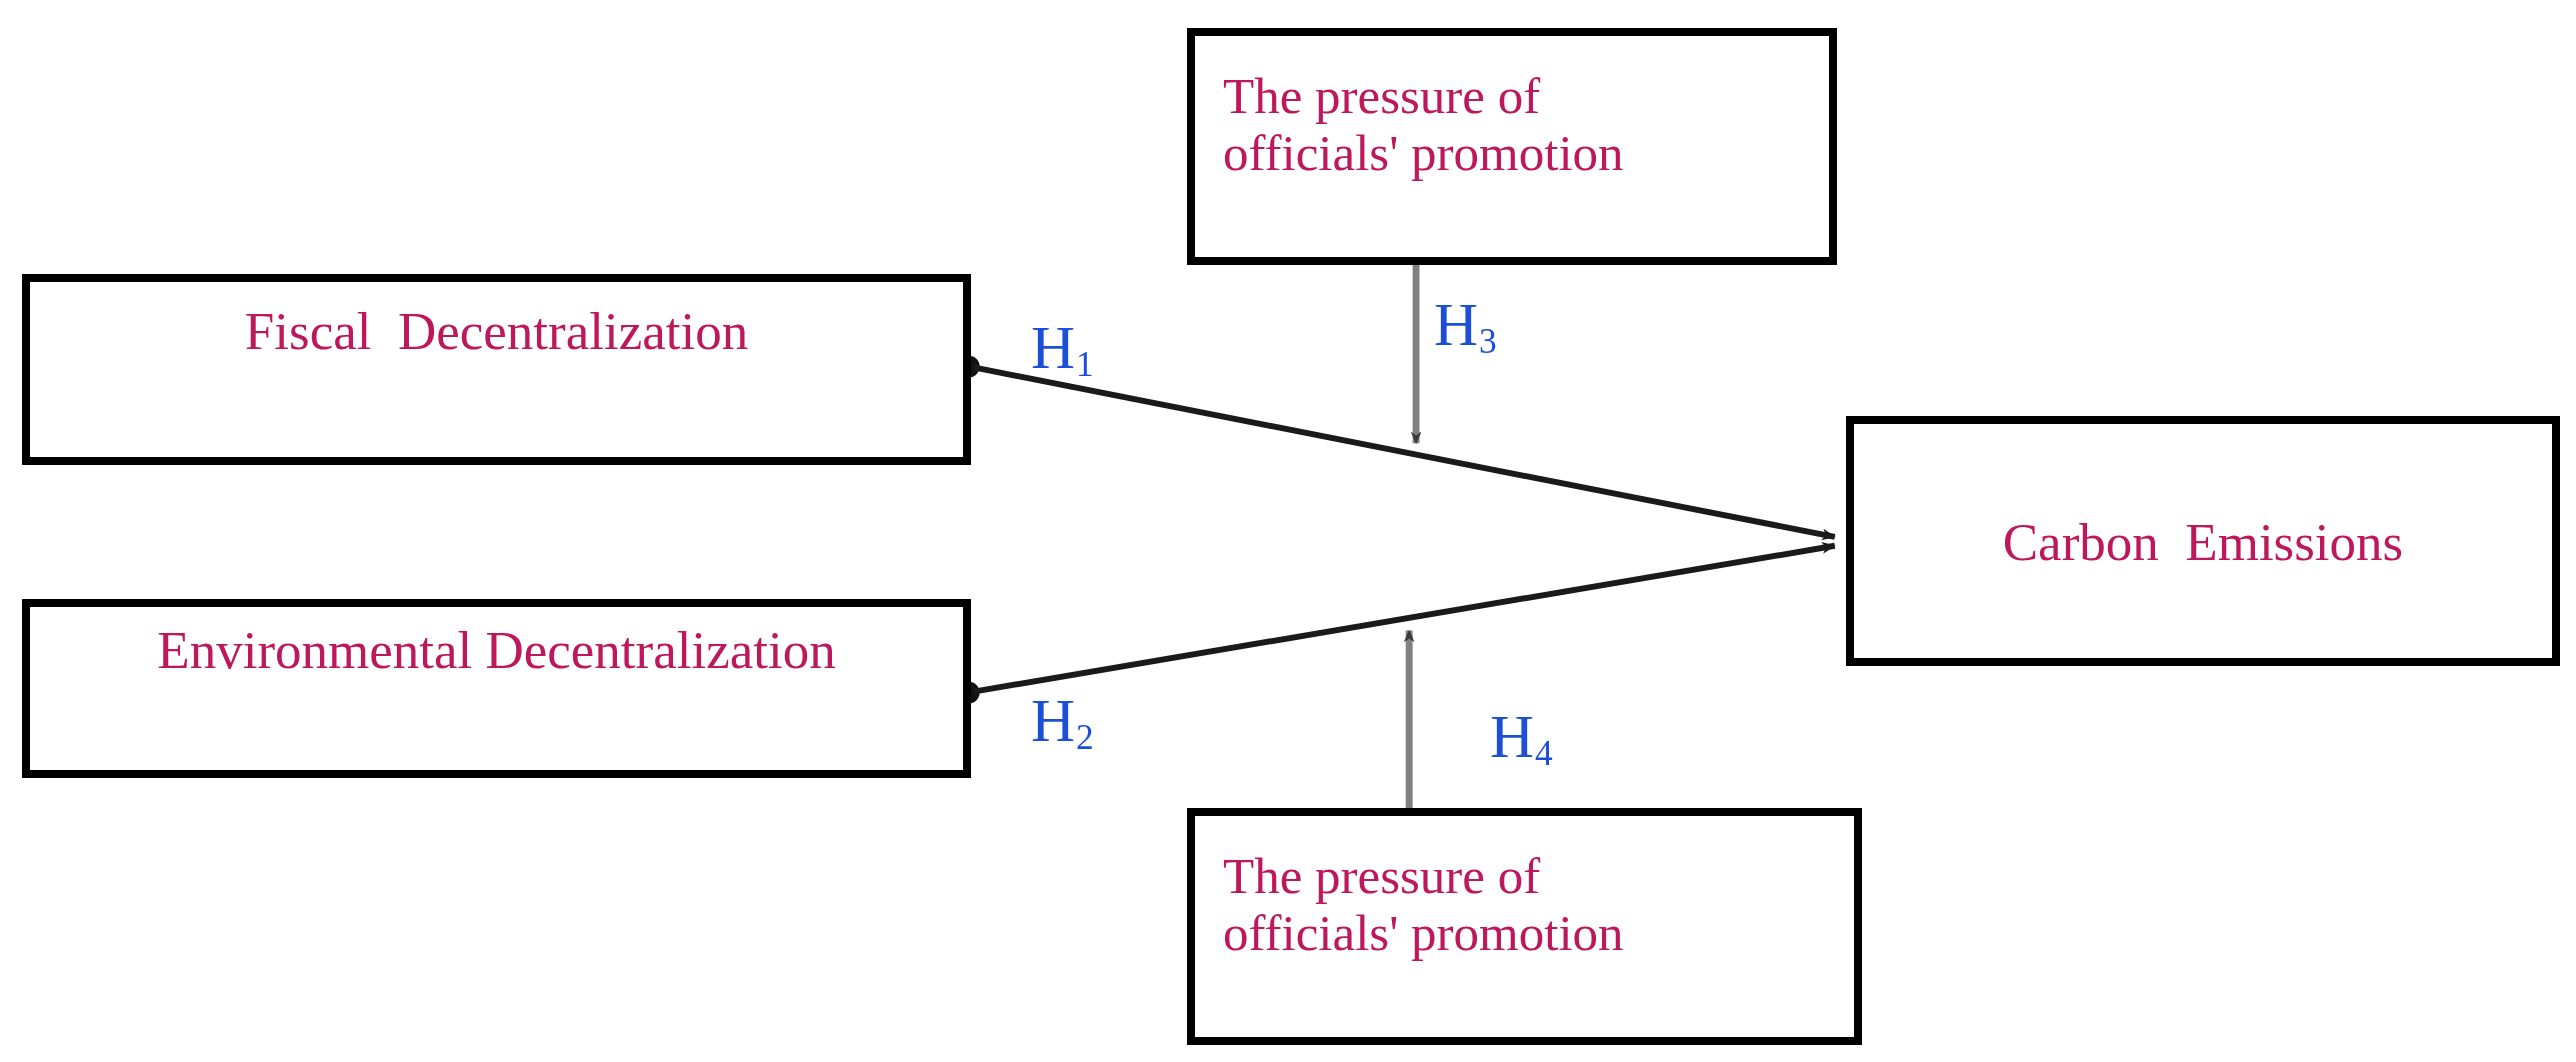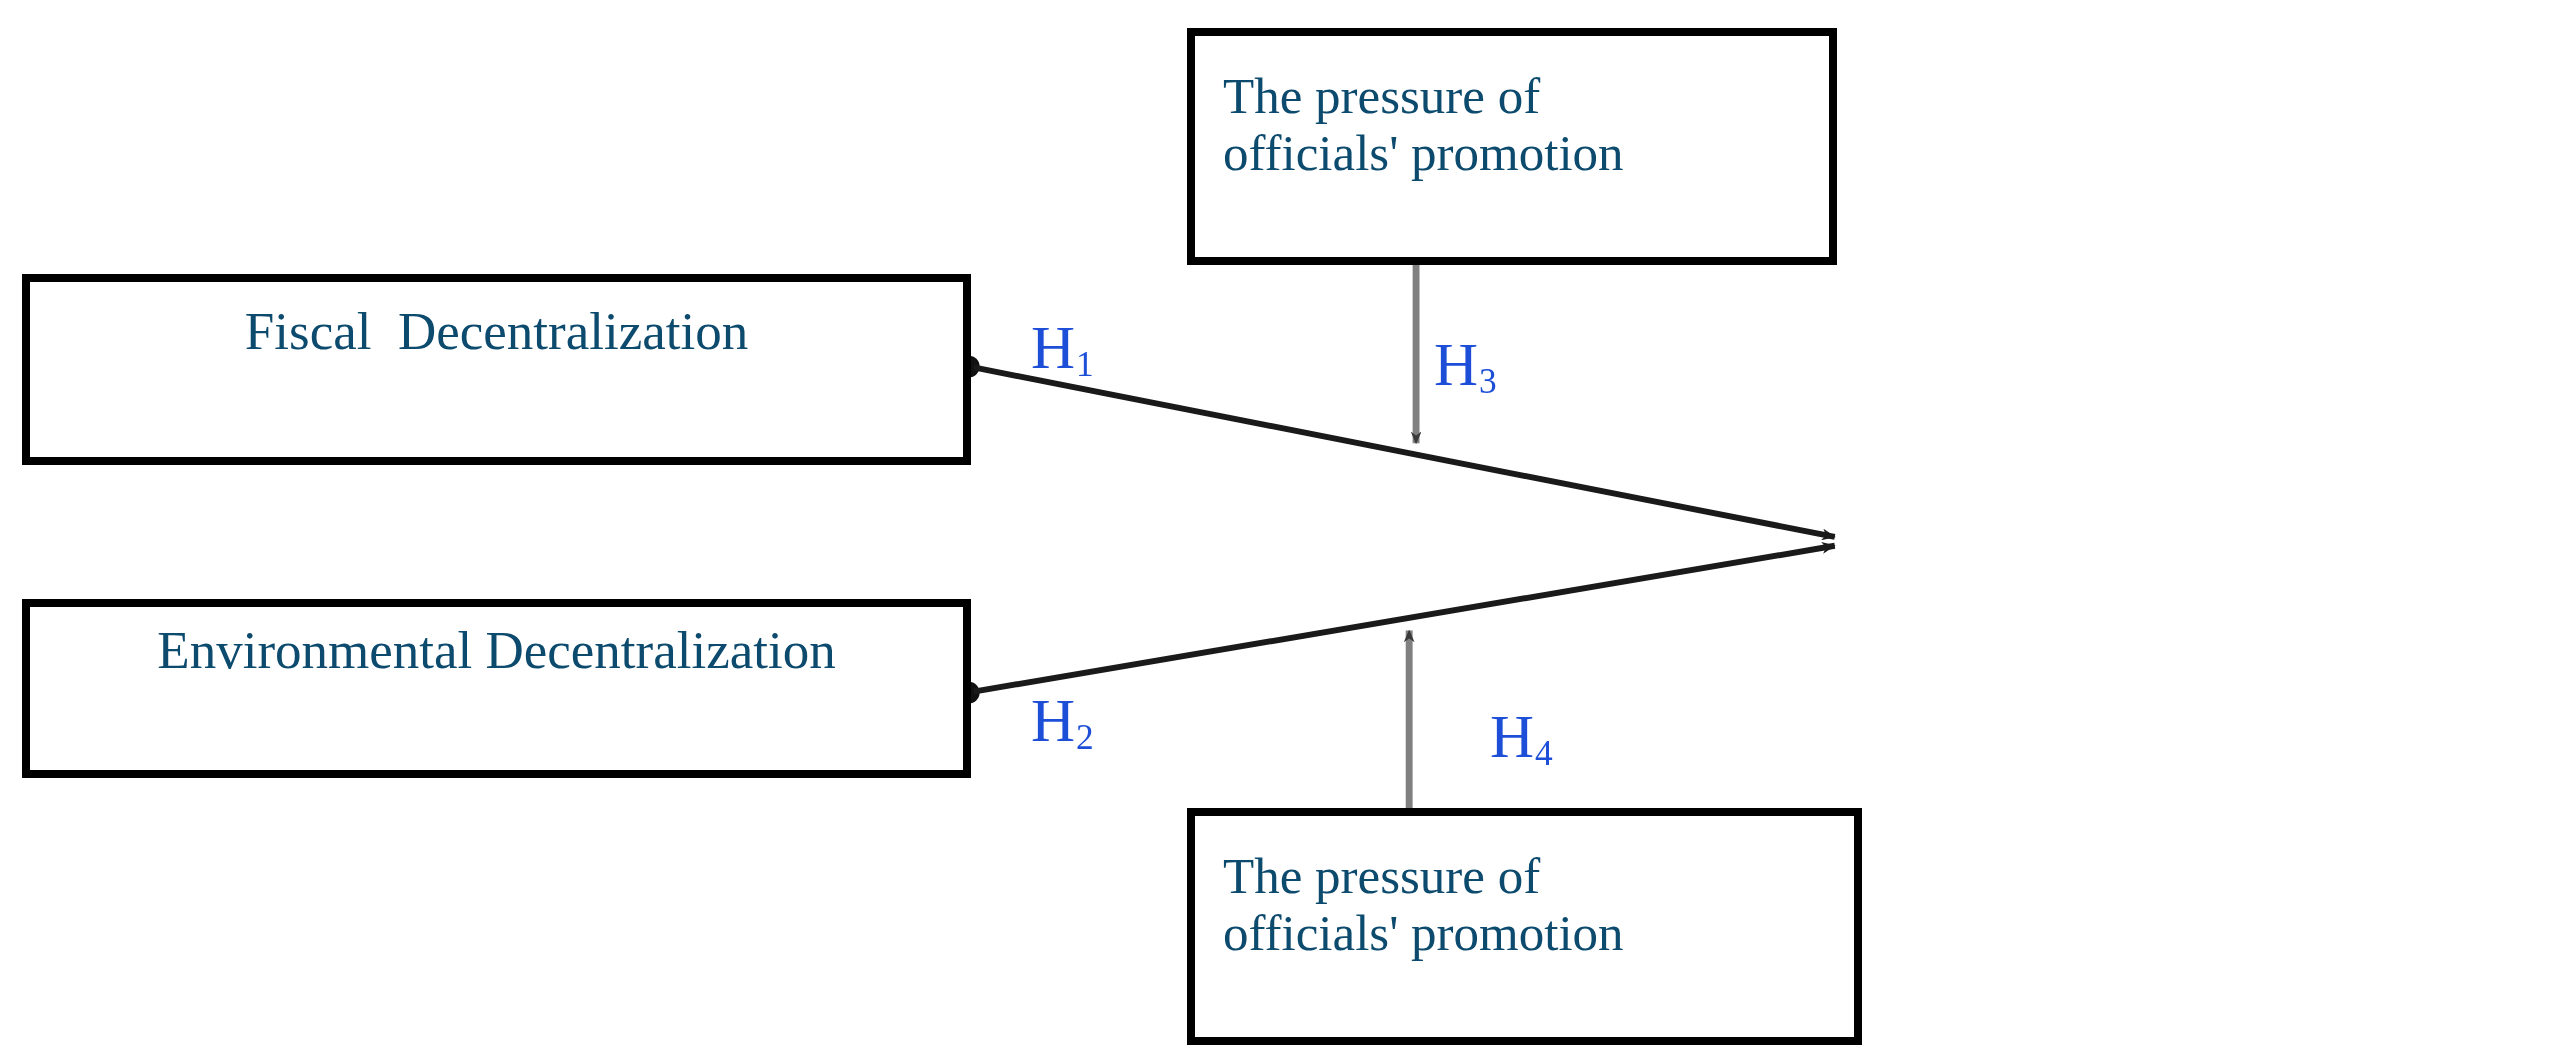--- a/index.html
+++ b/index.html
@@ -19,21 +19,21 @@
   .node-box {
     position: absolute;
     box-sizing: border-box;
     background: #ffffff;
     border: 8px solid #000000;
     display: flex;
     align-items: flex-start;
     justify-content: center;
   }
   .node-text {
-    color: #0c4a6e;
+    color: #be185d;
     font-family: "Liberation Serif", "DejaVu Serif", serif;
     font-weight: 400;
     line-height: 1.12;
     white-space: pre-wrap;
   }
 
   
   #node-fiscal {
     left: 22px; top: 274px; width: 949px; height: 191px;
   }
@@ -96,21 +96,21 @@
   }
   .h-label sub {
     font-size: 0.58em;
     vertical-align: baseline;
     position: relative;
     top: 0.22em;
     margin-left: 1px;
   }
   #label-h1 { left: 1031px; top: 317px; }
   #label-h2 { left: 1031px; top: 690px; }
-  #label-h3 { left: 1434px; top: 294px; margin-top: 40px; }
+  #label-h3 { left: 1434px; top: 294px; }
   #label-h4 { left: 1490px; top: 706px; }
 
   
   #connectors {
     position: absolute;
     left: 0; top: 0;
     width: 2576px;
     height: 1062px;
     pointer-events: none;
   }
@@ -160,20 +160,23 @@
   <div class="node-box" id="node-pressure-top">
     <div class="node-text">The pressure of
 officials' promotion</div>
   </div>
 
   <div class="node-box" id="node-pressure-bottom">
     <div class="node-text">The pressure of
 officials' promotion</div>
   </div>
 
+  <div class="node-box" id="node-carbon">
+    <div class="node-text">Carbon  Emissions</div>
+  </div>
 
   <div class="h-label" id="label-h1"><span>H</span><sub>1</sub></div>
 
   <div class="h-label" id="label-h2"><span>H</span><sub>2</sub></div>
 
   <div class="h-label" id="label-h3"><span>H</span><sub>3</sub></div>
 
   <div class="h-label" id="label-h4"><span>H</span><sub>4</sub></div>
 
 </div>

